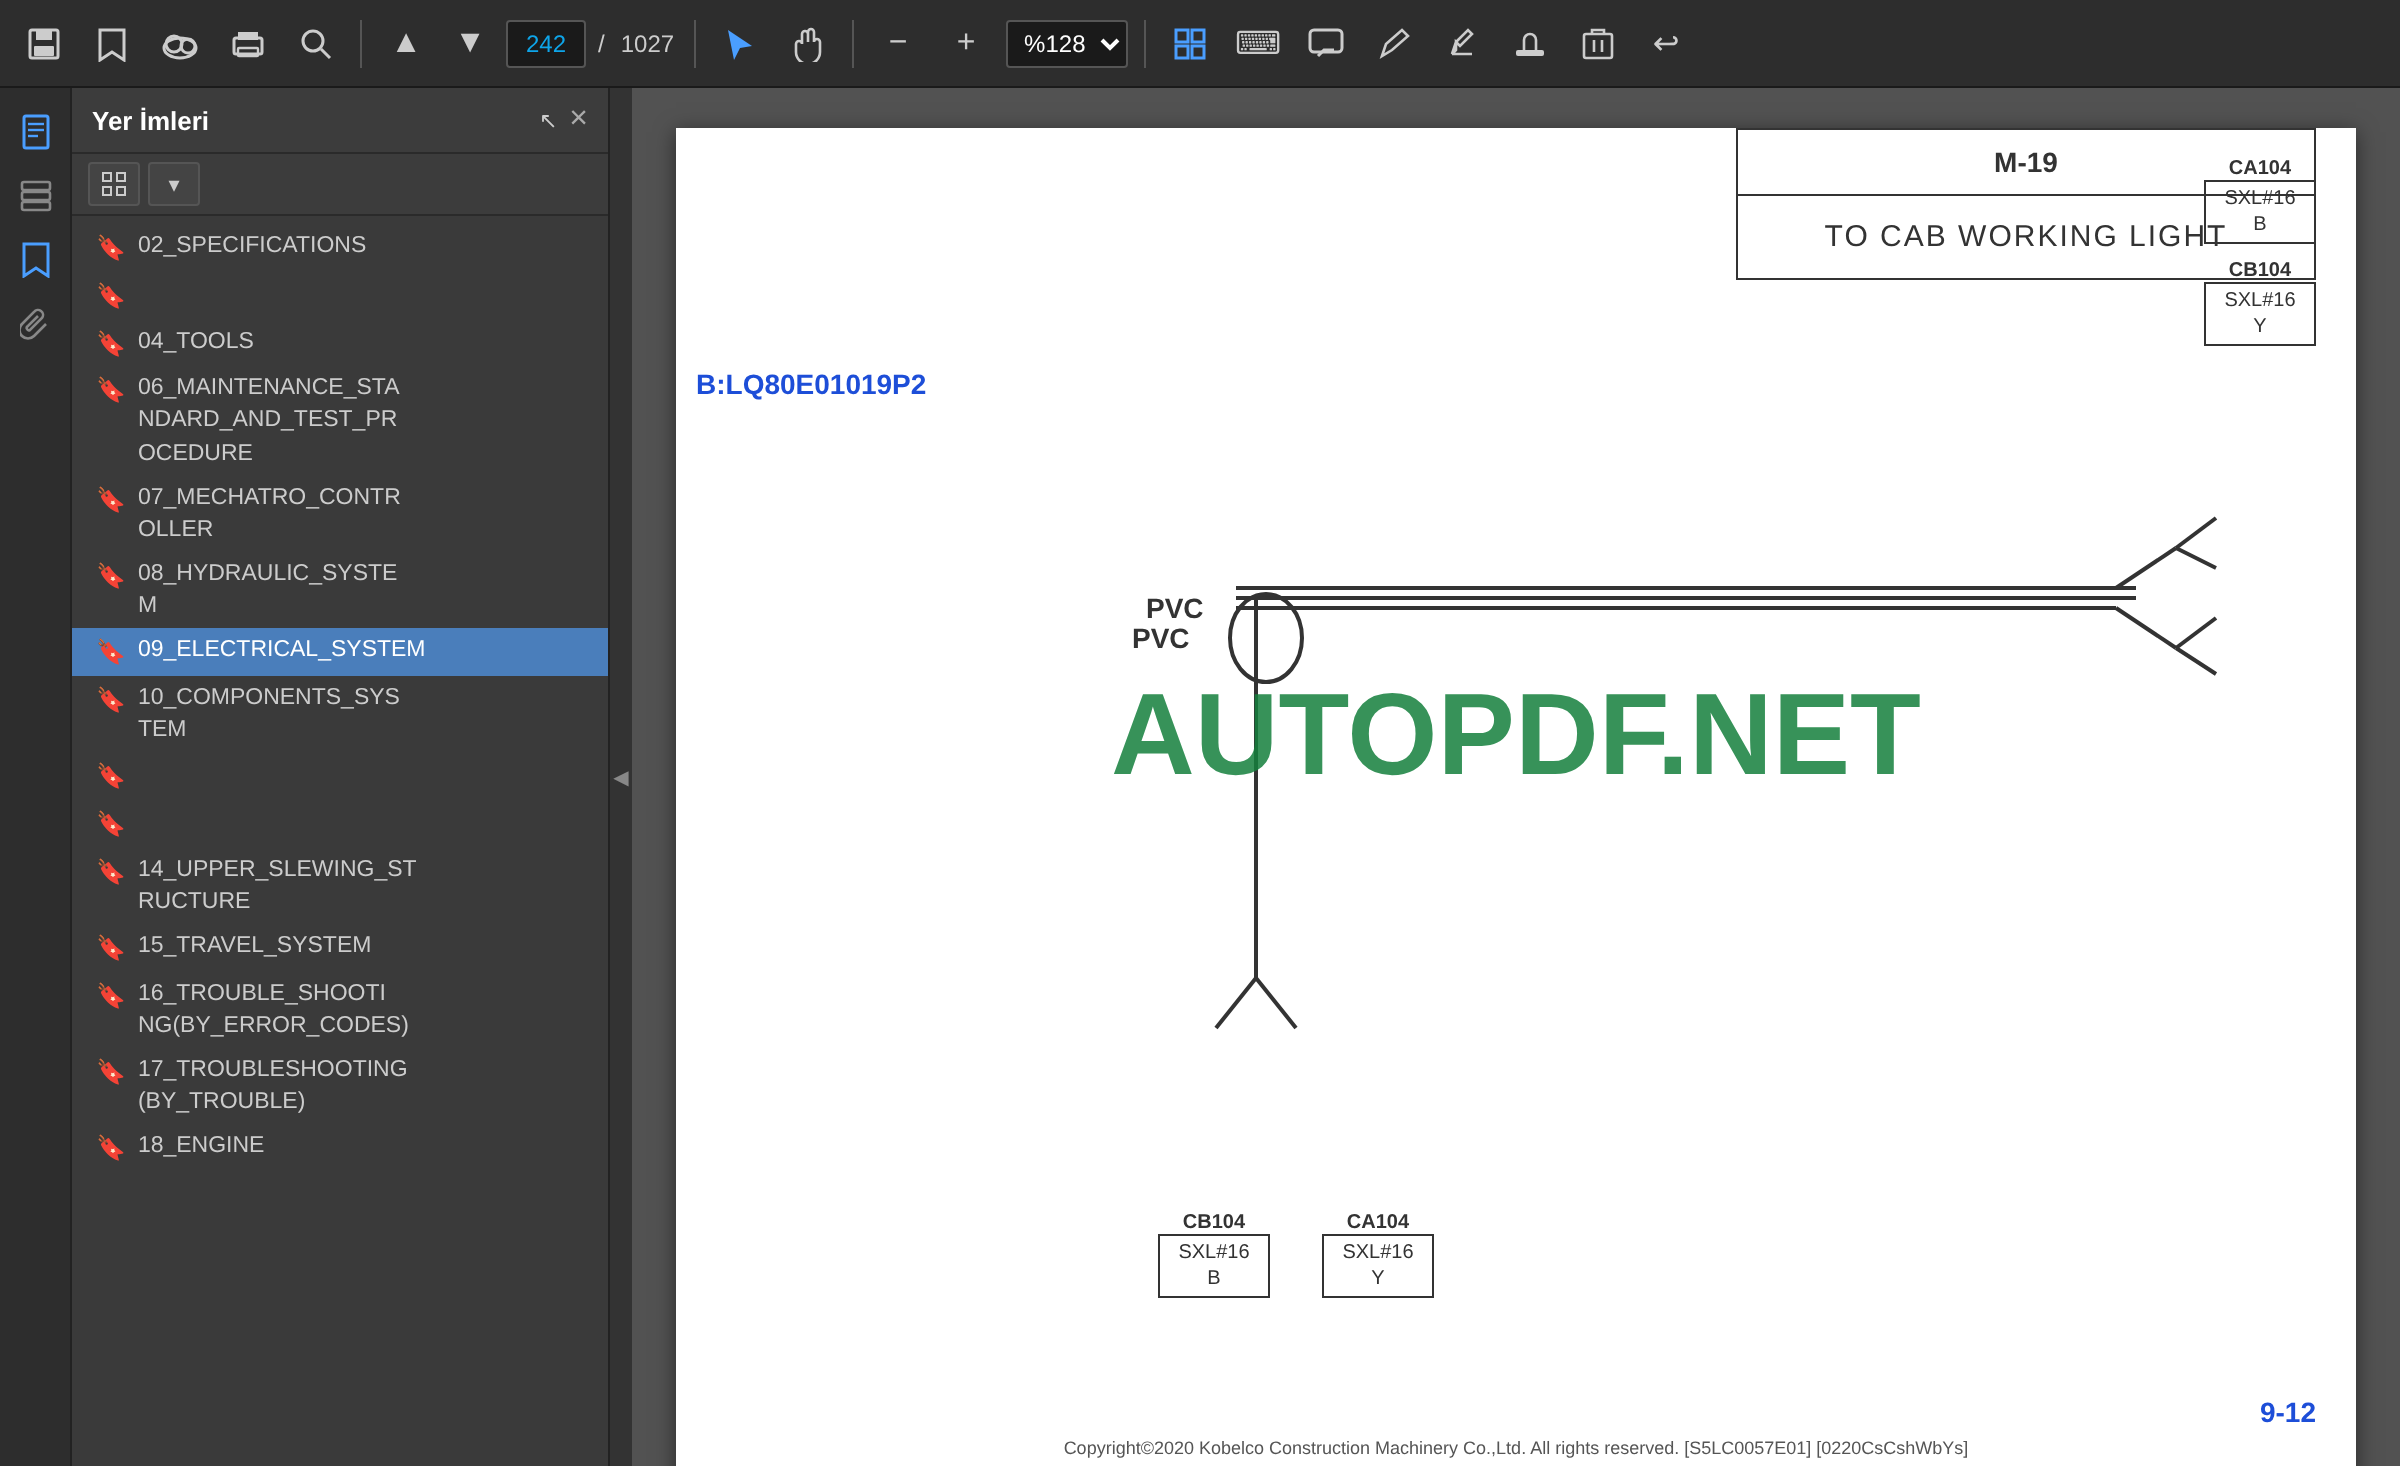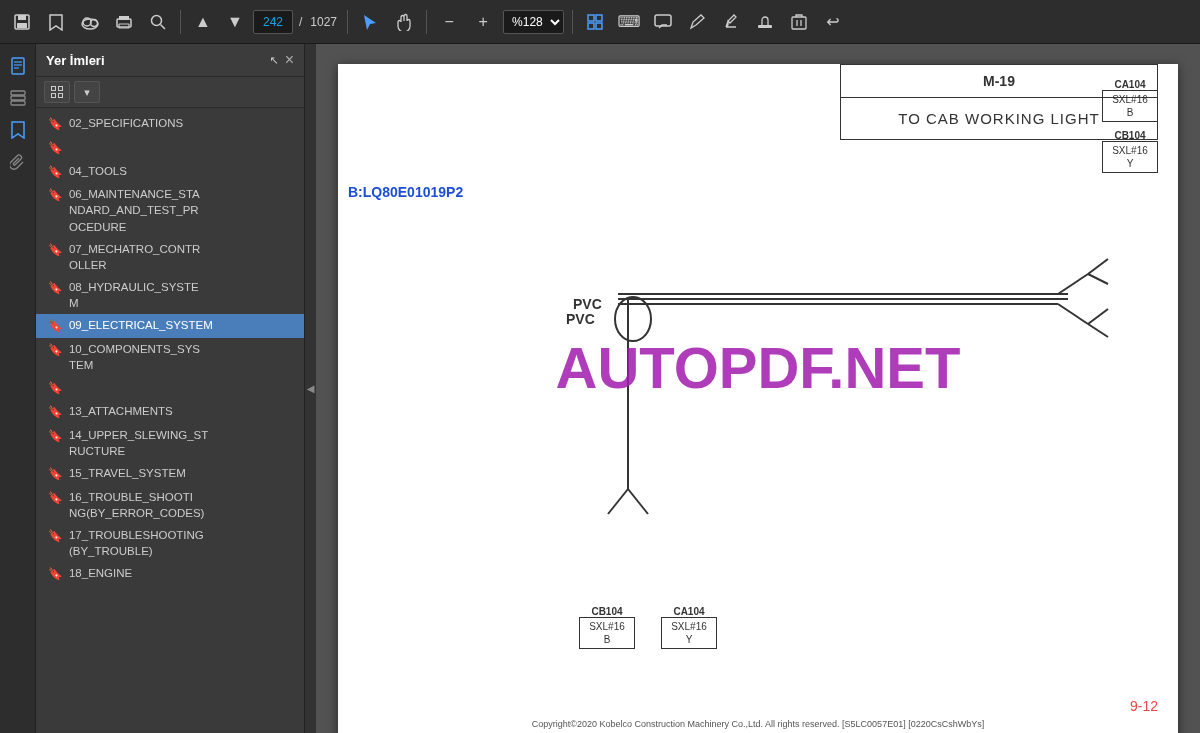--- a/index.html
+++ b/index.html
@@ -175,21 +175,21 @@
       position: relative;
       box-shadow: 0 2px 10px rgba(0,0,0,0.5);
       padding: 20px 30px 40px 30px;
     }
 
     
     .cab-box {
       position: absolute;
       top: 0;
       right: 20px;
-      width: 318px;
+      width: 290px;
       border: 1.5px solid #333;
     }
     .cab-box-top {
       border-bottom: 1.5px solid #333;
       text-align: center;
       padding: 8px;
       font-size: 14px;
       font-weight: bold;
       color: #333;
     }
@@ -212,21 +212,21 @@
     }
 
     
     .watermark {
       position: absolute;
       top: 270px;
       left: 50%;
       transform: translateX(-50%);
       font-size: 58px;
       font-weight: bold;
-      color: #a21caf;
+      color: #15803d;
       opacity: 0.85;
       white-space: nowrap;
       pointer-events: none;
       z-index: 10;
       font-family: Arial, sans-serif;
     }
 
     
     .connector-box {
       border: 1.5px solid #333;
@@ -257,22 +257,22 @@
       flex-direction: column;
       gap: 6px;
     }
 
     
     .page-number {
       position: absolute;
       bottom: 30px;
       right: 20px;
       font-size: 14px;
-      color: #ef4444;
-      font-weight: normal;
+      color: #1d4ed8;
+      font-weight: bold;
     }
     .page-copyright {
       position: absolute;
       bottom: 15px;
       left: 50%;
       transform: translateX(-50%);
       font-size: 9px;
       color: #555;
       white-space: nowrap;
     }
@@ -491,21 +491,20 @@
         </div>
         <div class="sidebar-item">
           <span class="sidebar-item-icon">🔖</span>
           <span class="sidebar-item-label">10_COMPONENTS_SYS<br>TEM</span>
         </div>
         <div class="sidebar-item">
           <span class="sidebar-item-icon">🔖</span>
         </div>
         <div class="sidebar-item">
           <span class="sidebar-item-icon">🔖</span>
-          <span class="sidebar-item-label">13_ATTACHMENTS</span>
         </div>
         <div class="sidebar-item">
           <span class="sidebar-item-icon">🔖</span>
           <span class="sidebar-item-label">14_UPPER_SLEWING_ST<br>RUCTURE</span>
         </div>
         <div class="sidebar-item">
           <span class="sidebar-item-icon">🔖</span>
           <span class="sidebar-item-label">15_TRAVEL_SYSTEM</span>
         </div>
         <div class="sidebar-item">

